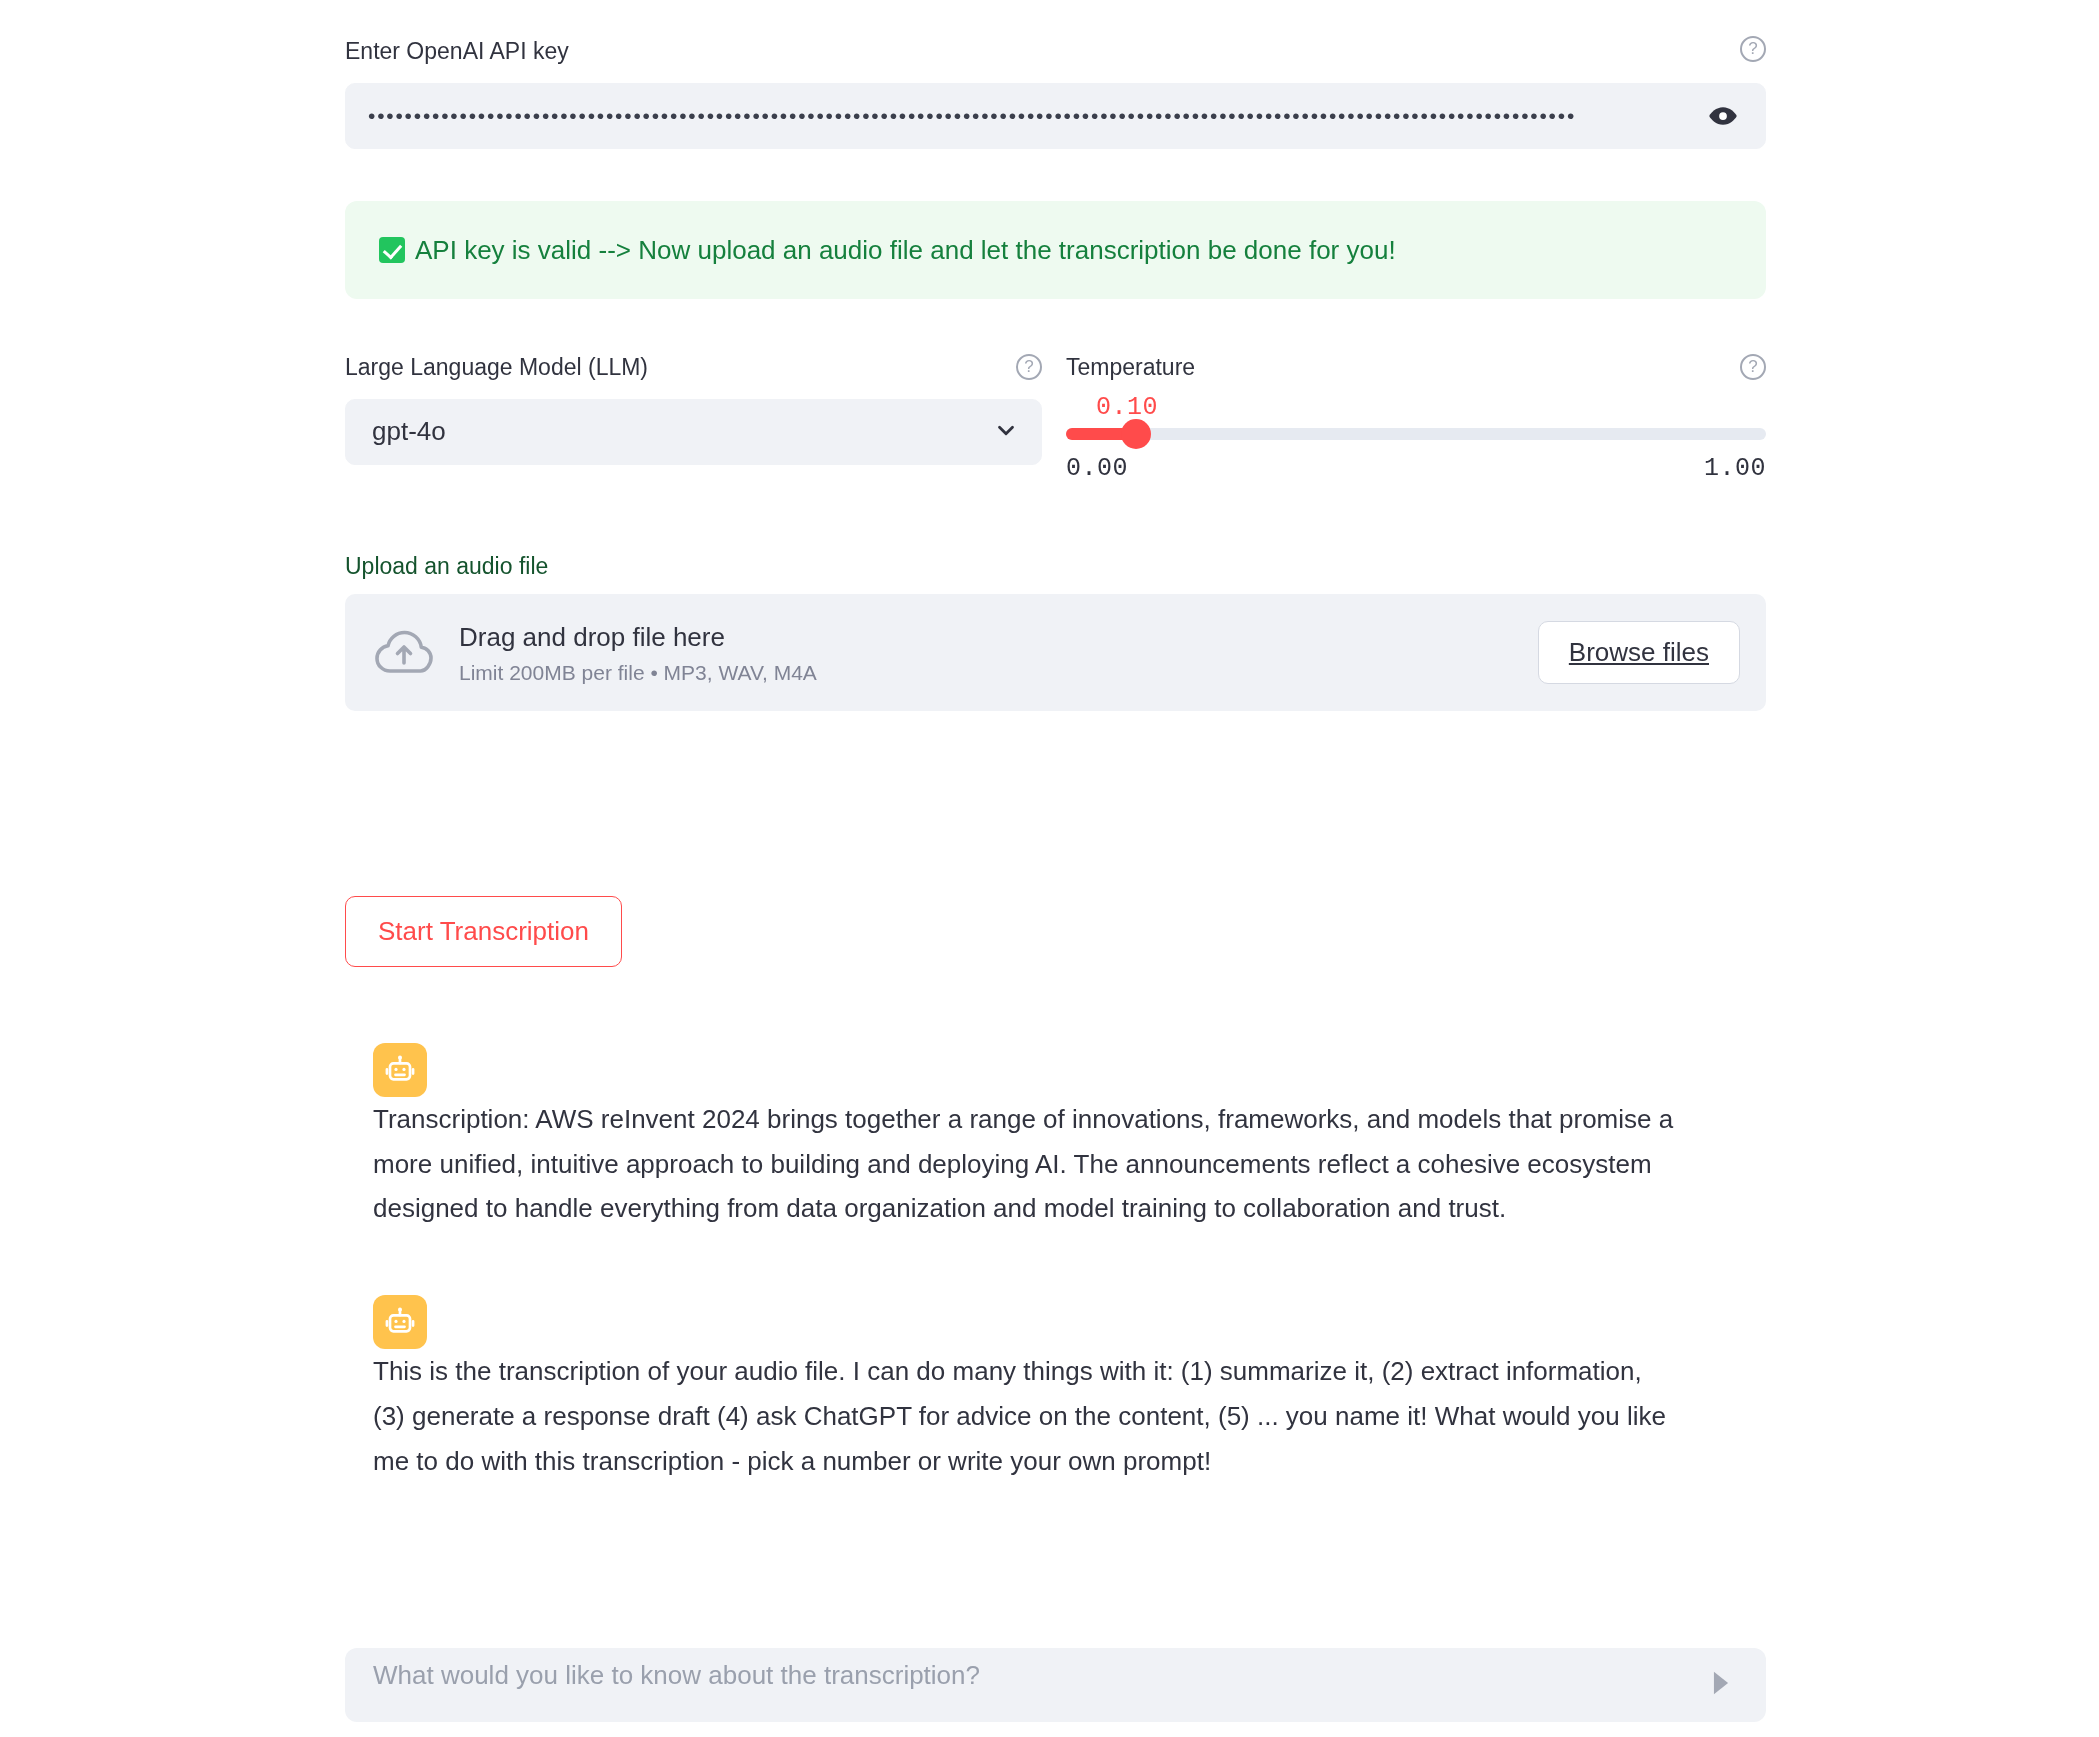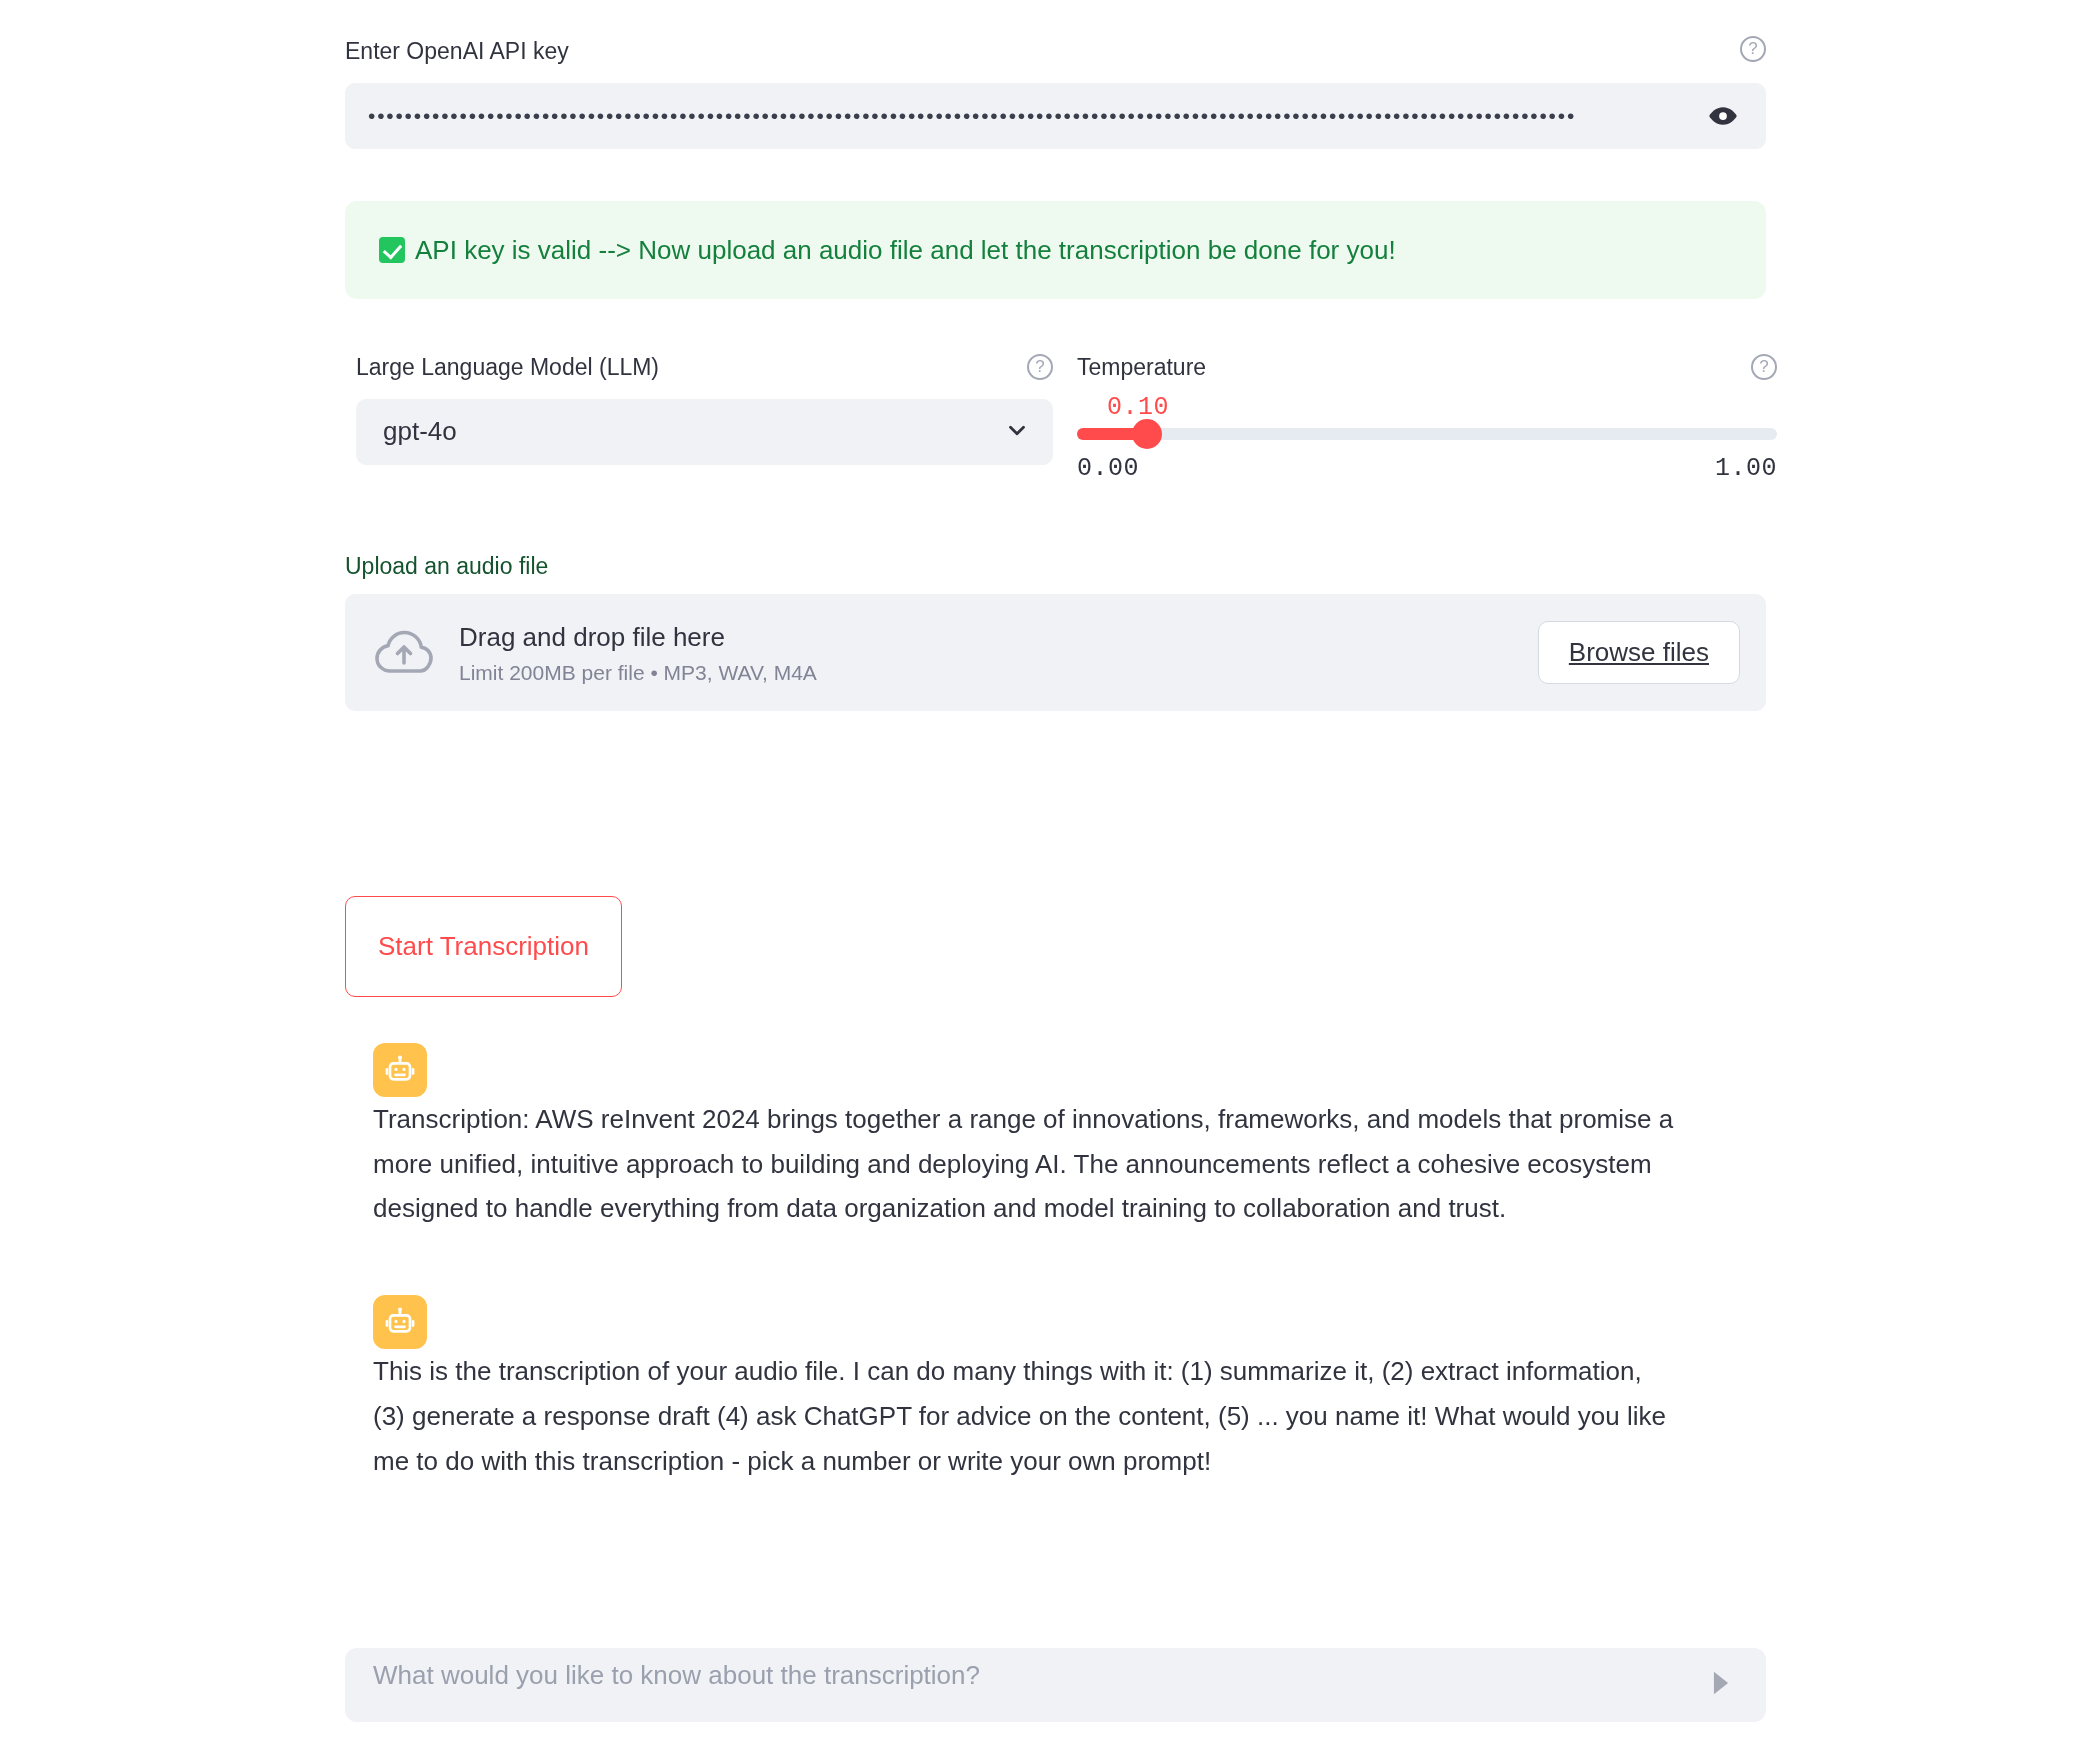--- a/index.html
+++ b/index.html
@@ -119,21 +119,20 @@
     transform: rotate(42deg);
   }
 
   
   .config-row {
     position: absolute;
     left: 0; top: 350px;
     width: 1421px;
     display: flex;
     gap: 24px;
-    margin-left: 11px;
   }
   .col-llm { width: 697px; position: relative; }
   .col-temp { width: 700px; position: relative; }
 
   .select-box {
     margin-top: 14px;
     height: 66px;
     background: #f0f2f6;
     border: 1px solid #f0f2f6;
     border-radius: 10px;
@@ -234,21 +233,21 @@
     cursor: pointer;
   }
 
   
   .start-btn {
     position: absolute;
     left: 0; top: 896px;
     background: #ffffff;
     border: 1px solid #ff4b4b;
     border-radius: 10px;
-    padding: 34px 32px;
+    padding: 19px 32px;
     font-size: 26px;
     color: #ff4b4b;
     cursor: pointer;
     font-family: "Liberation Sans", sans-serif;
   }
 
   
   .chat { position: absolute; left: 28px; top: 1039px; width: 1393px; }
   .msg { display: flex; align-items: flex-start; margin-bottom: 60px; flex-direction: column; }
   .avatar {

